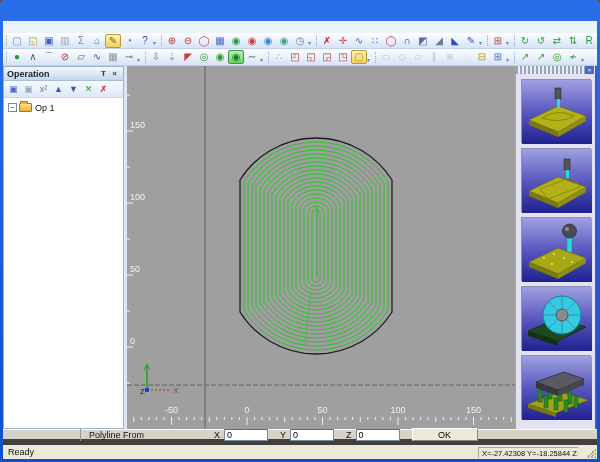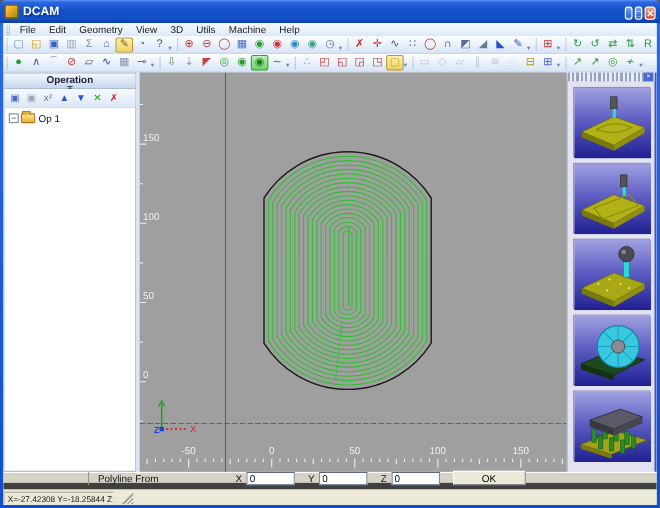--- a/index.html
+++ b/index.html
@@ -33,21 +33,21 @@
   .tb-icon{width:16px;height:14px;display:flex;align-items:center;justify-content:center;
            font-size:10px;line-height:14px;border-radius:2px;cursor:default;}
   .tb-icon.active{background:linear-gradient(#fff2b0,#f0d060);border:1px solid #b89a30;}
   .tb-icon.active-green{background:linear-gradient(#b8f0b8,#6ad06a);border:1px solid #3a9a3a;}
   .tb-icon.disabled{opacity:.38;filter:grayscale(80%);}
   .tb-ovf{font-size:6px;color:#6a85b5;margin:4px 1px 0 0;}
   
   .main{position:absolute;left:0;right:0;top:45px;height:363px;display:flex;}
   .op-panel{width:121px;background:#fff;border:1px solid #9ab0cc;display:flex;flex-direction:column;}
   .op-header{height:14px;display:flex;align-items:center;background:linear-gradient(#f4f8fe,#c6d6ec);
-             border-bottom:1px solid #aabcd6;font-size:9px;font-weight:bold;color:#223;padding:0 3px;flex-direction:column;}
+             border-bottom:1px solid #aabcd6;font-size:9px;font-weight:bold;color:#223;padding:0 3px;}
   .op-header .sp{flex:1;}
   .op-hbtn{font-size:8px;color:#345;width:11px;text-align:center;cursor:default;}
   .op-toolbar{height:17px;display:flex;align-items:center;background:linear-gradient(#f6faff,#dce8f8);
               border-bottom:1px solid #c8d6ea;padding:0 2px;}
   .op-toolbar .tb-icon{width:15px;}
   .op-tree{flex:1;font-size:9px;color:#111;padding-top:3px;}
   .tree-row{display:flex;align-items:center;height:13px;white-space:nowrap;}
   .expander{width:9px;height:9px;border:1px solid #7a8a9a;background:#fff;font-size:8px;line-height:7px;
             text-align:center;color:#333;margin-right:2px;flex:none;}
   .folder{position:relative;width:13px;height:9px;background:linear-gradient(#ffe08a,#e8b23a);
@@ -83,37 +83,21 @@
   .status-msg{flex:1;padding-left:5px;}
   .coord-cell{width:100px;height:11px;border-left:1px solid #aca899;border-top:1px solid #aca899;
               font-size:7.5px;line-height:11px;white-space:nowrap;overflow:hidden;padding-left:3px;margin-right:8px;}
   .grip{width:10px;height:10px;margin:2px 1px 0 0;
         background:linear-gradient(135deg,transparent 50%,#aca899 50%,#aca899 60%,transparent 60%,transparent 70%,#aca899 70%,#aca899 80%,transparent 80%,transparent 90%,#aca899 90%);}
 </style>
 </head>
 <body>
 
 <div id="win">
-  <div class="titlebar">
-    <span class="app-icon"></span>
-    <span class="title-text">DCAM</span>
-    <span id="win-controls"><span class="win-btn">_</span><span class="win-btn">□</span><span class="win-btn close">✕</span></span>
-  </div>
   <div class="app-body">
-    <div class="menubar" id="menubar">
-        <span class="drag-handle"></span>
-        <span class="menu-item">File</span>
-        <span class="menu-item">Edit</span>
-        <span class="menu-item">Geometry</span>
-        <span class="menu-item">View</span>
-        <span class="menu-item">3D</span>
-        <span class="menu-item">Utils</span>
-        <span class="menu-item">Machine</span>
-        <span class="menu-item">Help</span>
-      </div>
     <div class="toolbar" id="tb1">
         <div class="tb-group">
           <span class="tb-icon" style="color: rgb(106, 138, 192);">▢</span>
           <span class="tb-icon" style="color: rgb(217, 160, 32);">◱</span>
           <span class="tb-icon" style="color: rgb(58, 96, 200);">▣</span>
           <span class="tb-icon" style="color: rgb(154, 168, 184);">▥</span>
           <span class="tb-icon" style="color: rgb(122, 136, 160);">Σ</span>
           <span class="tb-icon" style="color: rgb(74, 106, 184);">⌂</span>
           <span class="tb-icon active" style="color: rgb(138, 106, 0);">✎</span>
           <span class="tb-icon" style="color: rgb(58, 138, 200);">◔</span>
@@ -469,17 +453,18 @@
             <input value="0" style="">
           </span>
           <span class="field">
             <label>Z</label>
             <input value="0" style="">
           </span>
         </span>
       <button class="ok-btn">OK</button>
     </div>
     <div class="statusbar">
+      <span class="status-msg">Ready</span>
       <span class="coord-cell">X=-27.42308 Y=-18.25844 Z: 0.00000</span>
       <span class="grip"></span>
     </div>
   </div>
 </div>
 
 </body></html>

